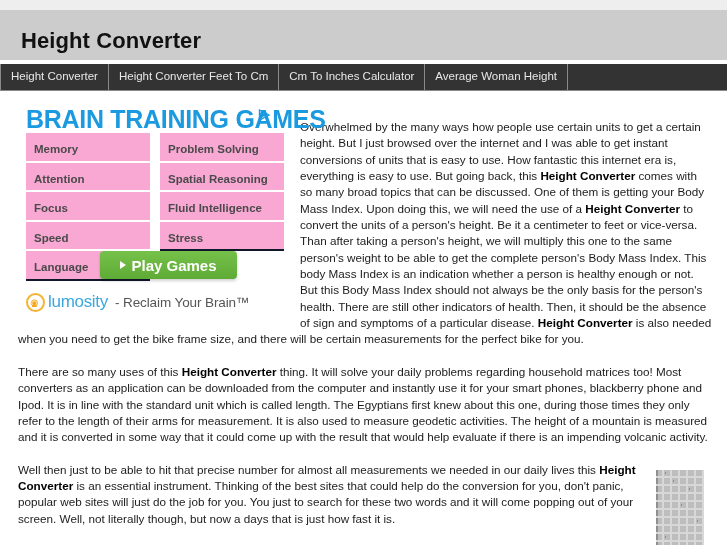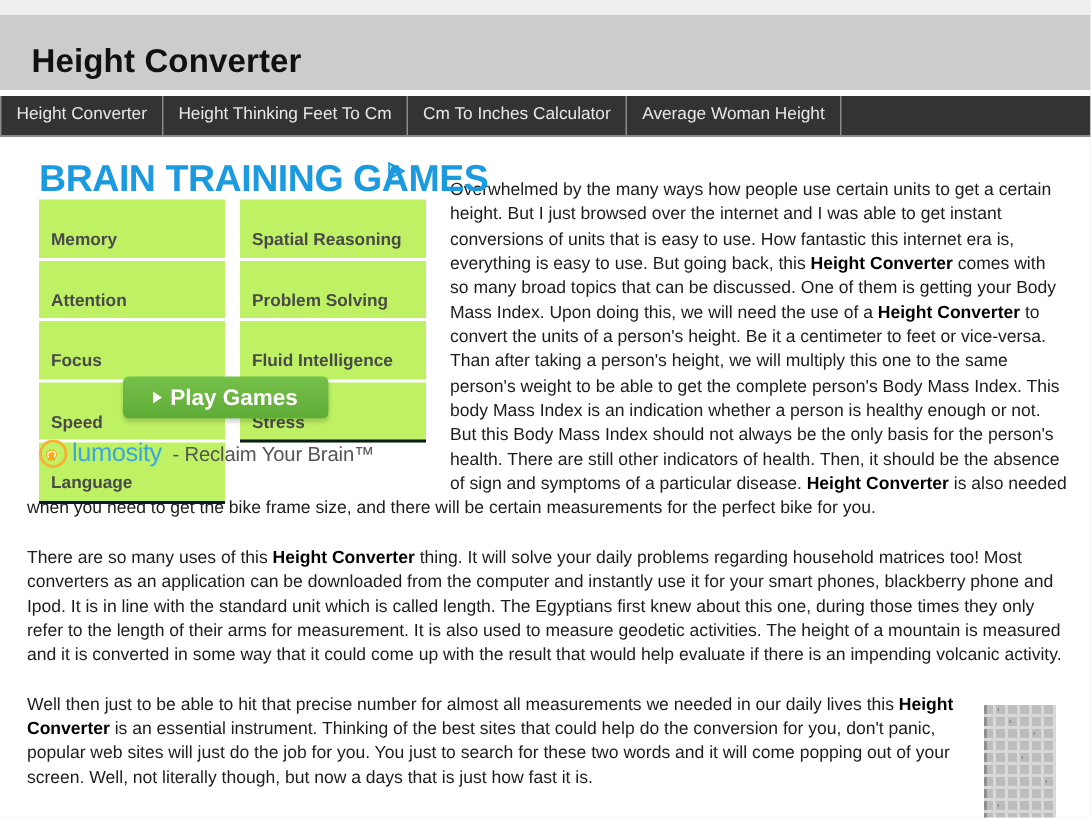--- a/index.html
+++ b/index.html
@@ -111,37 +111,37 @@
   .ad-columns {
     position: absolute;
     left: 2px;
     top: 26px;
     width: 258px;
     display: flex;
     gap: 10px;
   }
   .ad-col { width: 124px; }
   .ad-feature {
-    background: #bef264;
+    background: #f9a8d4;
     color: #4a4a4a;
     font-size: 11.5px;
     font-weight: bold;
-    padding: 20px 6px 3px 8px;
+    padding: 9px 6px 3px 8px;
     margin-bottom: 2px;
     line-height: 1.35;
     white-space: nowrap;
     cursor: pointer;
   }
   .ad-col .ad-feature:last-child {
     border-bottom: 2px solid #0f172a;
     margin-bottom: 0;
   }
   .play-btn {
     position: absolute;
-    left: 58px;
+    left: 76px;
     top: 144px;
     width: 137px;
     height: 28px;
     background: linear-gradient(#76c14a, #5eab35);
     border-radius: 4px;
     color: #ffffff;
     font-size: 15px;
     font-weight: bold;
     display: flex;
     align-items: center;
@@ -226,21 +226,21 @@
 <div id="page">
 
   <div class="top-strip"></div>
 
   <div class="site-header">
     <h1 class="site-title">Height Converter</h1>
   </div>
 
   <div class="nav-bar">
     <div class="nav-item">Height Converter</div>
-    <div class="nav-item">Height Thinking Feet To Cm</div>
+    <div class="nav-item">Height Converter Feet To Cm</div>
     <div class="nav-item">Cm To Inches Calculator</div>
     <div class="nav-item">Average Woman Height</div>
   </div>
 
   <div class="content">
 
     <div class="article">
 
       <div class="float-ad"></div>
 
@@ -357,22 +357,22 @@
 
       <div class="ad-columns">
         <div class="ad-col">
           <div class="ad-feature">Memory</div>
           <div class="ad-feature">Attention</div>
           <div class="ad-feature">Focus</div>
           <div class="ad-feature">Speed</div>
           <div class="ad-feature">Language</div>
         </div>
         <div class="ad-col">
+          <div class="ad-feature">Problem Solving</div>
           <div class="ad-feature">Spatial Reasoning</div>
-          <div class="ad-feature">Problem Solving</div>
           <div class="ad-feature">Fluid Intelligence</div>
           <div class="ad-feature">Stress</div>
         </div>
       </div>
 
       <button class="play-btn">
         <span class="tri"></span>
         <span>Play Games</span>
       </button>
 

